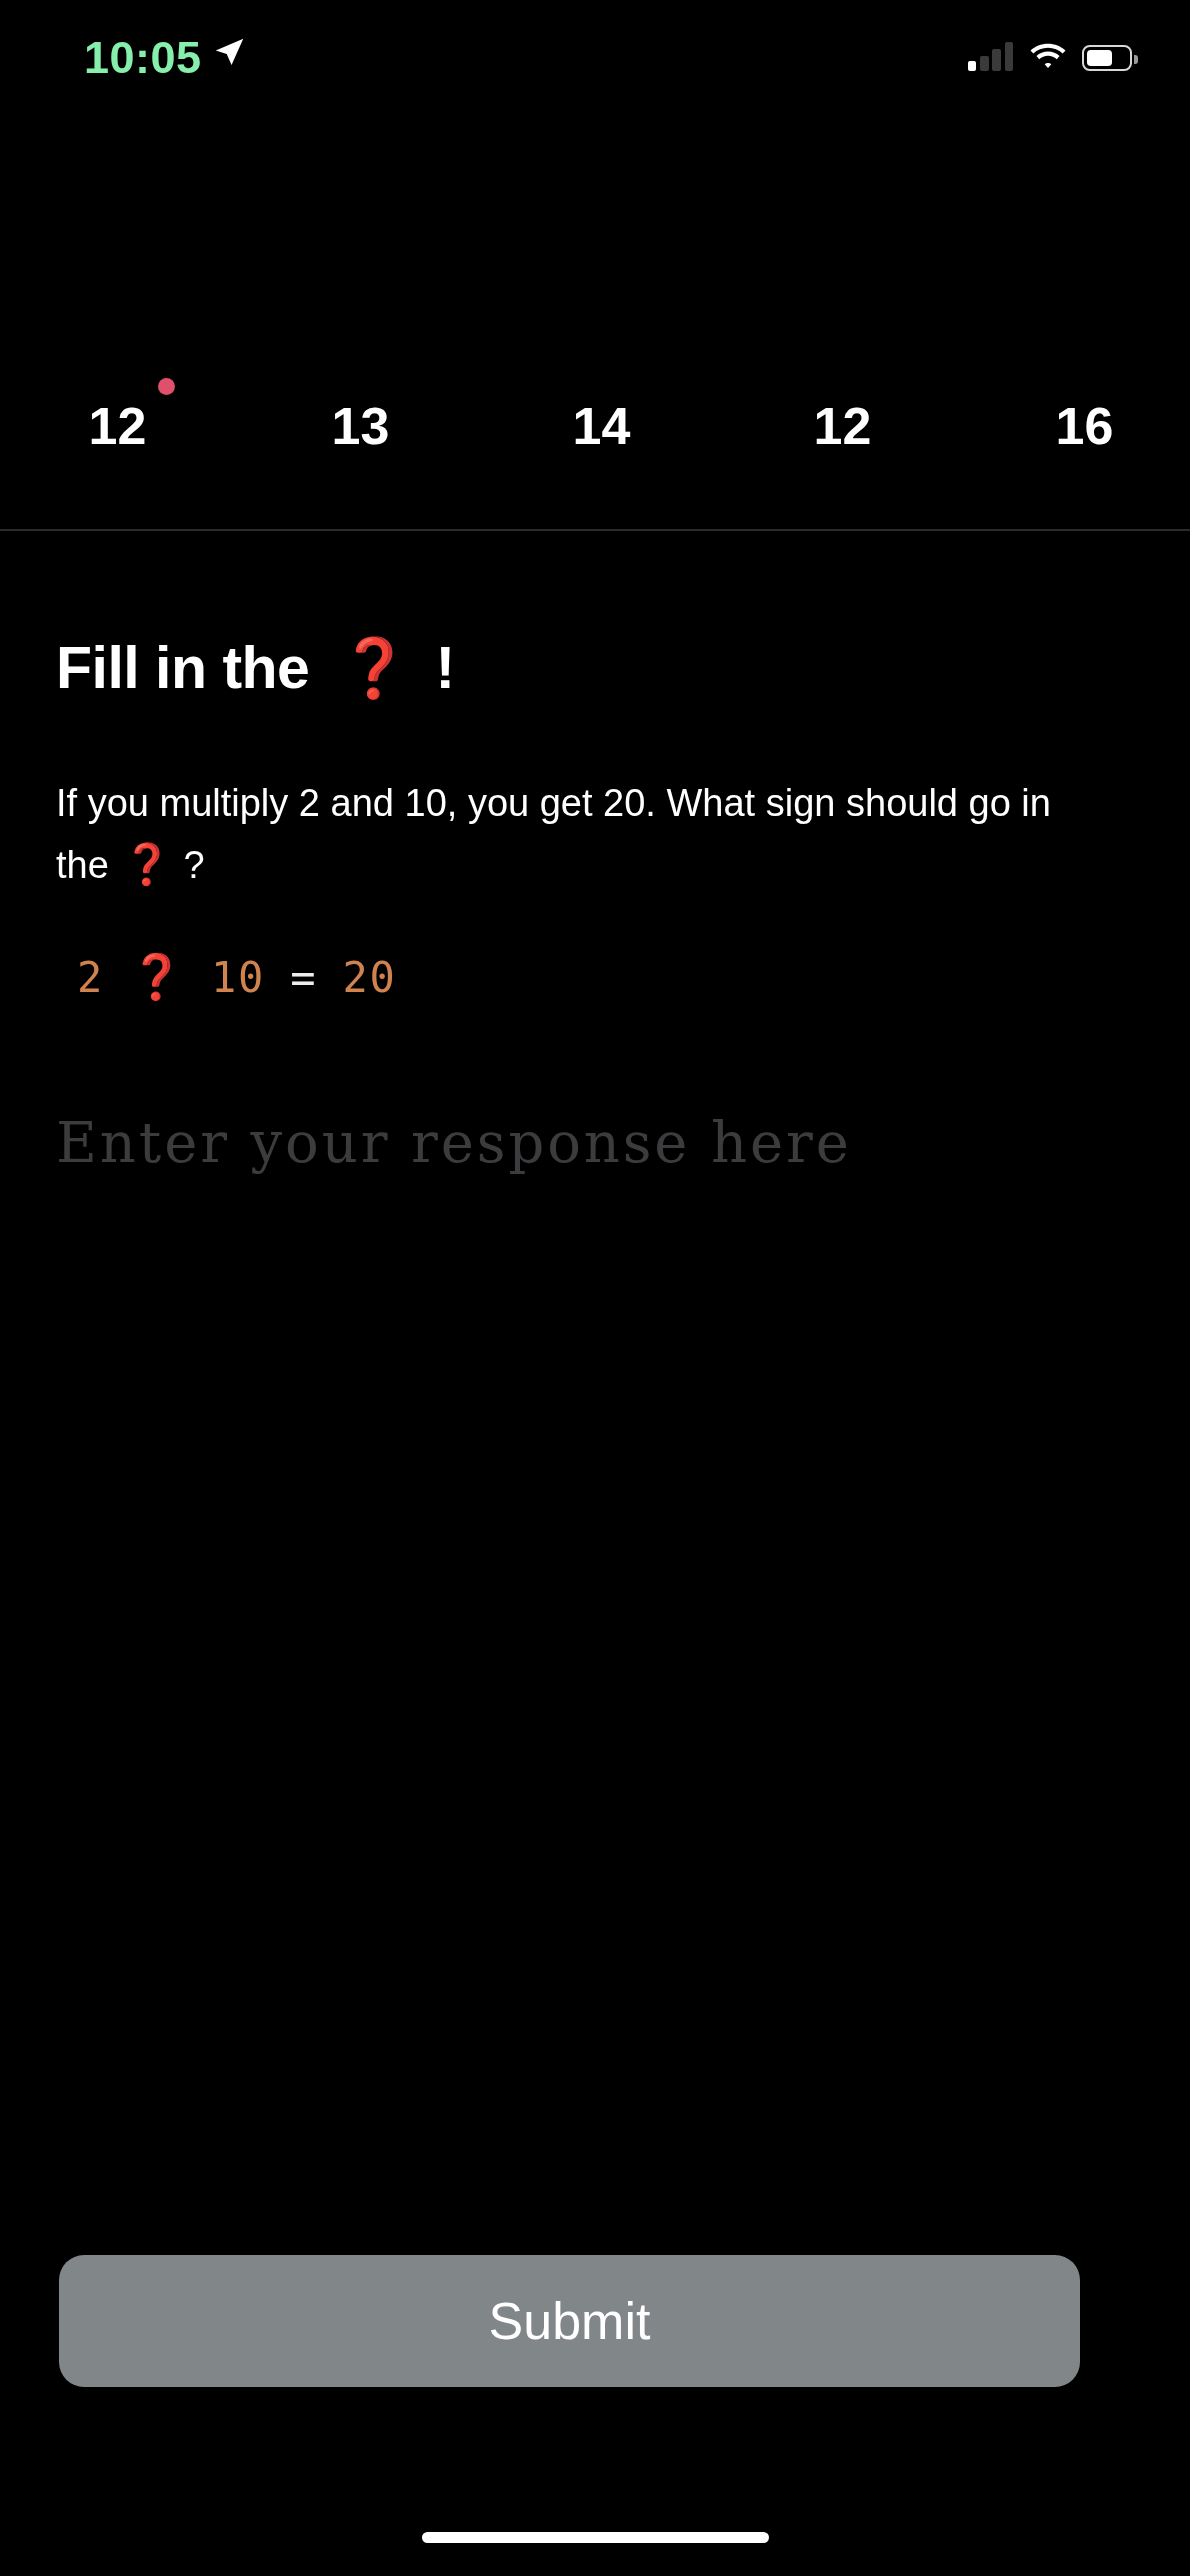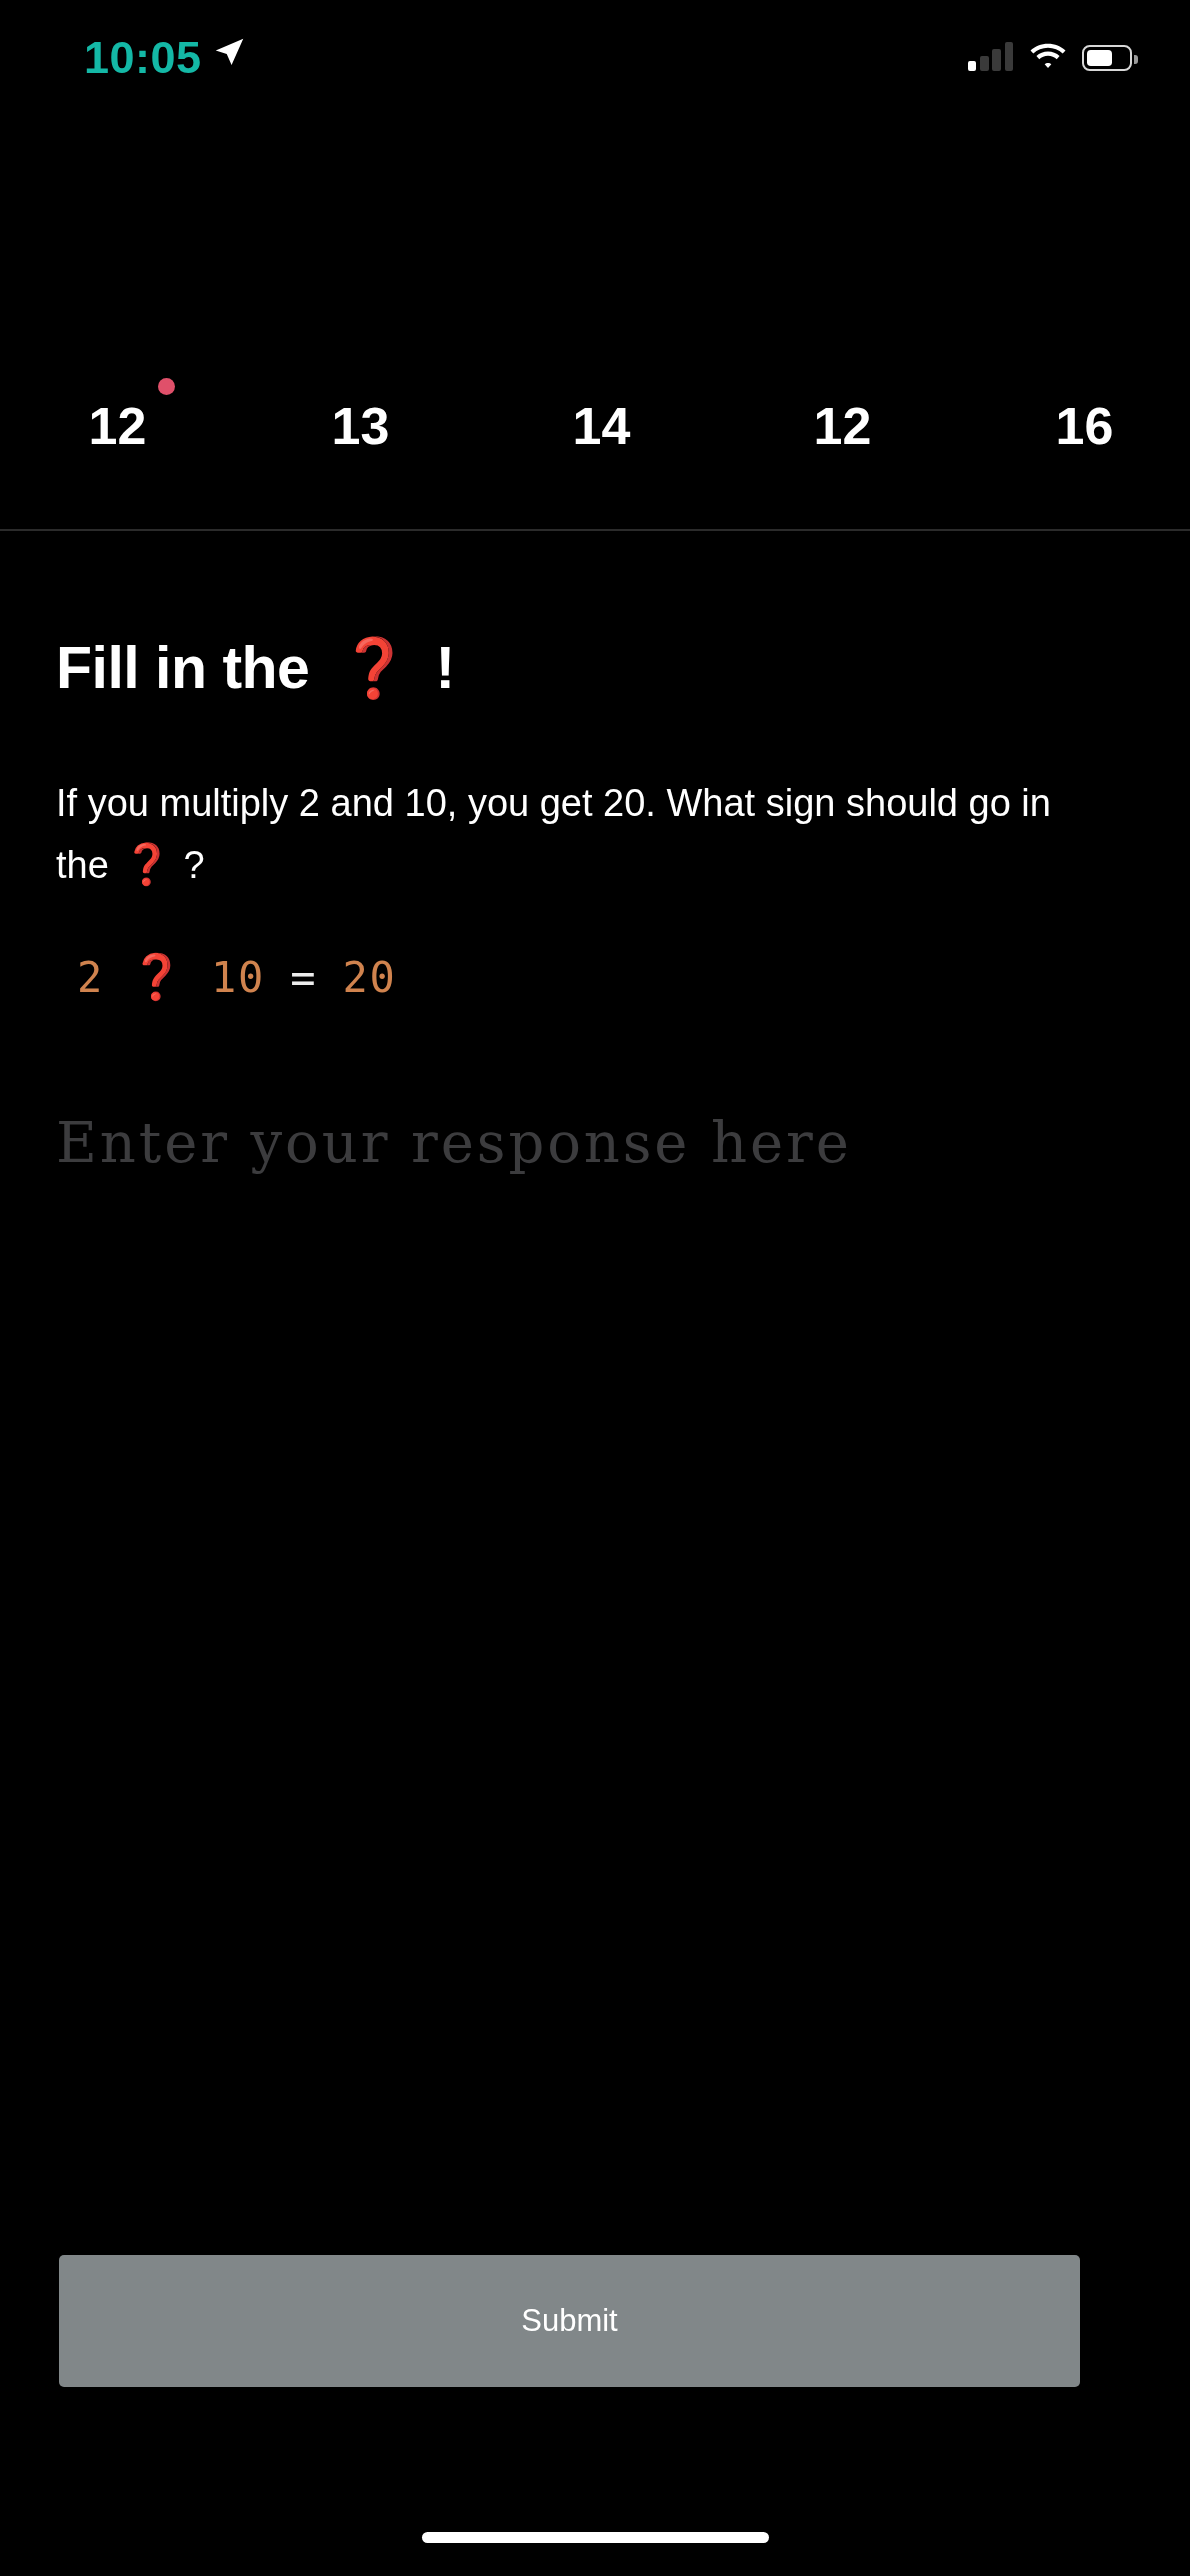--- a/index.html
+++ b/index.html
@@ -8,21 +8,21 @@
     background:#000;
     font-family:"Liberation Sans", sans-serif;
     overflow:hidden;
   }
   .phone { position:relative; width:1190px; height:2576px; background:#000; }
 
   
   .statusbar { position:absolute; top:0; left:0; width:1190px; height:115px; }
   .sb-time {
     position:absolute; left:84px; top:35px;
-    font-size:45px; font-weight:600; color:#14b8a6;
+    font-size:45px; font-weight:600; color:#86efac;
     letter-spacing:0.5px; line-height:1;
   }
   .sb-loc { position:absolute; left:213px; top:36px; width:33px; height:33px; }
   .sb-right { position:absolute; right:58px; top:36px; display:flex; align-items:flex-end; gap:16.3px; height:35px; }
   .sig { display:flex; align-items:flex-end; gap:3.8px; height:29px; }
   .sig i { display:block; width:8.6px; background:#3a3a3a; border-radius:1.9px; }
   .sig i.on { background:#fff; }
   .sig i:nth-child(1){ height:9.6px; }
   .sig i:nth-child(2){ height:15.3px; }
   .sig i:nth-child(3){ height:22px; }
@@ -93,22 +93,22 @@
     position:absolute; left:56px; top:556px; width:1073px; height:115px;
     background:transparent; border:none; outline:none;
     font-family:"DejaVu Serif", serif;
     font-size:56px; letter-spacing:2.9px; color:#fff;
   }
   .answer-field::placeholder { color:#3C3C3E; opacity:1; }
 
   
   .submit-btn {
     position:absolute; left:59px; top:2255px; width:1021px; height:132px;
-    background:#818789; border:none; border-radius:5px;
-    color:#fff; font-size:31px; font-weight:500;
+    background:#818789; border:none; border-radius:25px;
+    color:#fff; font-size:52px; font-weight:500;
     font-family:"Liberation Sans", sans-serif;
     cursor:pointer;
   }
 
   
   .home-indicator {
     position:absolute; left:50%; margin-left:-173px; top:2532px;
     width:347px; height:10.5px; background:#fff; border-radius:5.8px;
   }
 </style>

